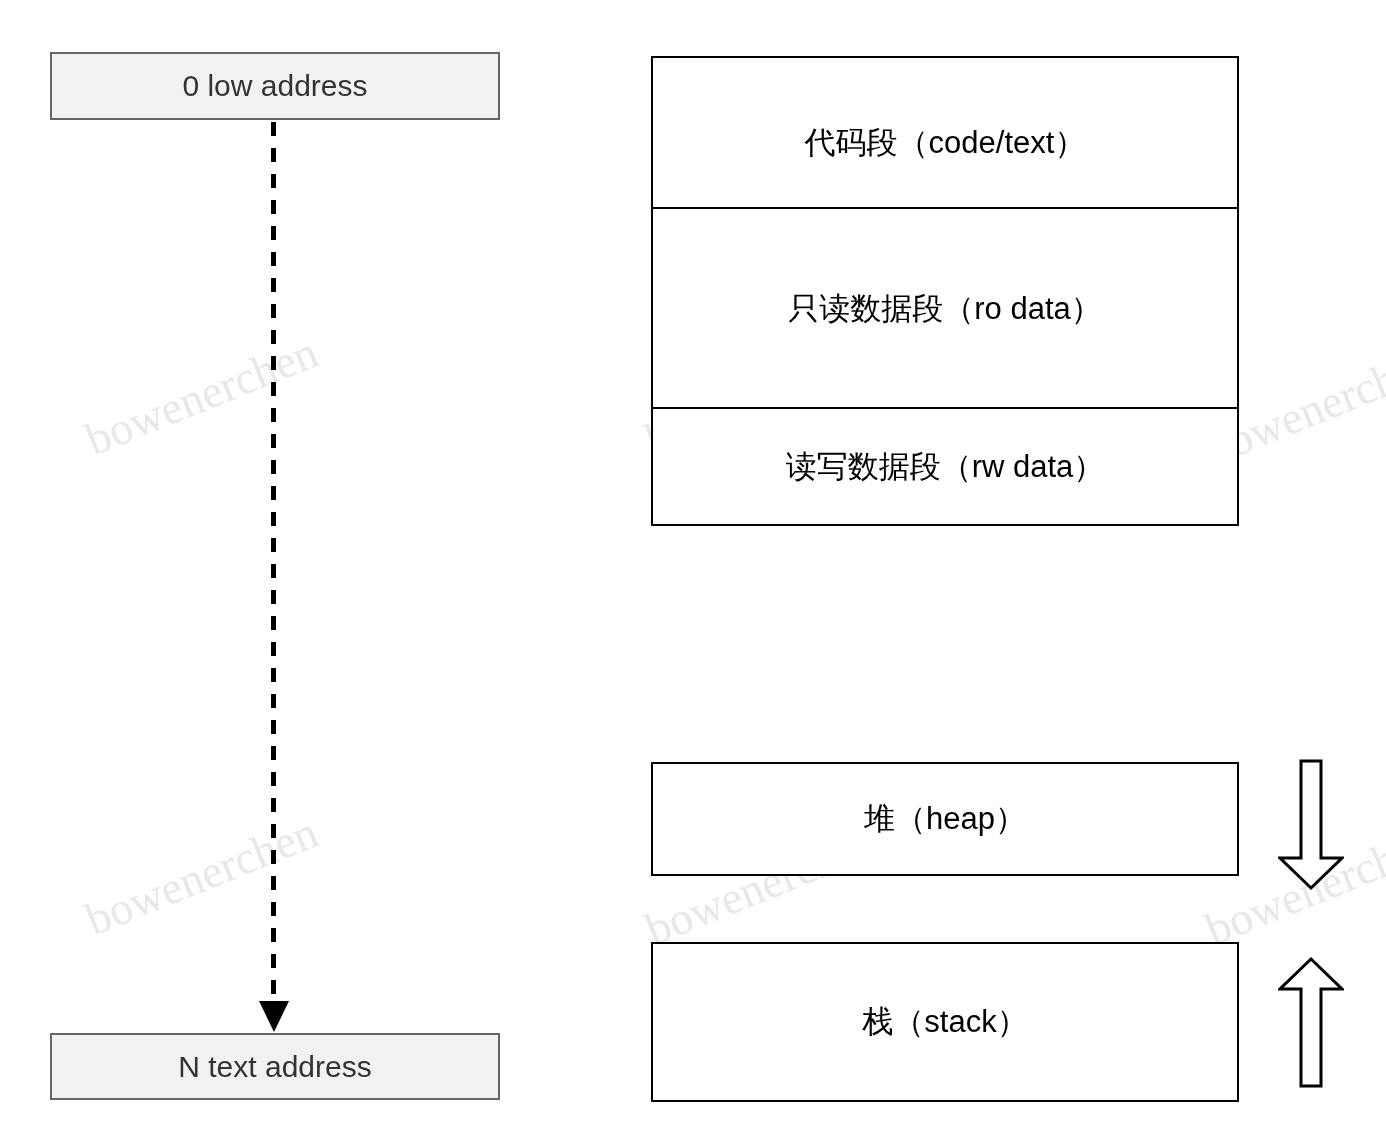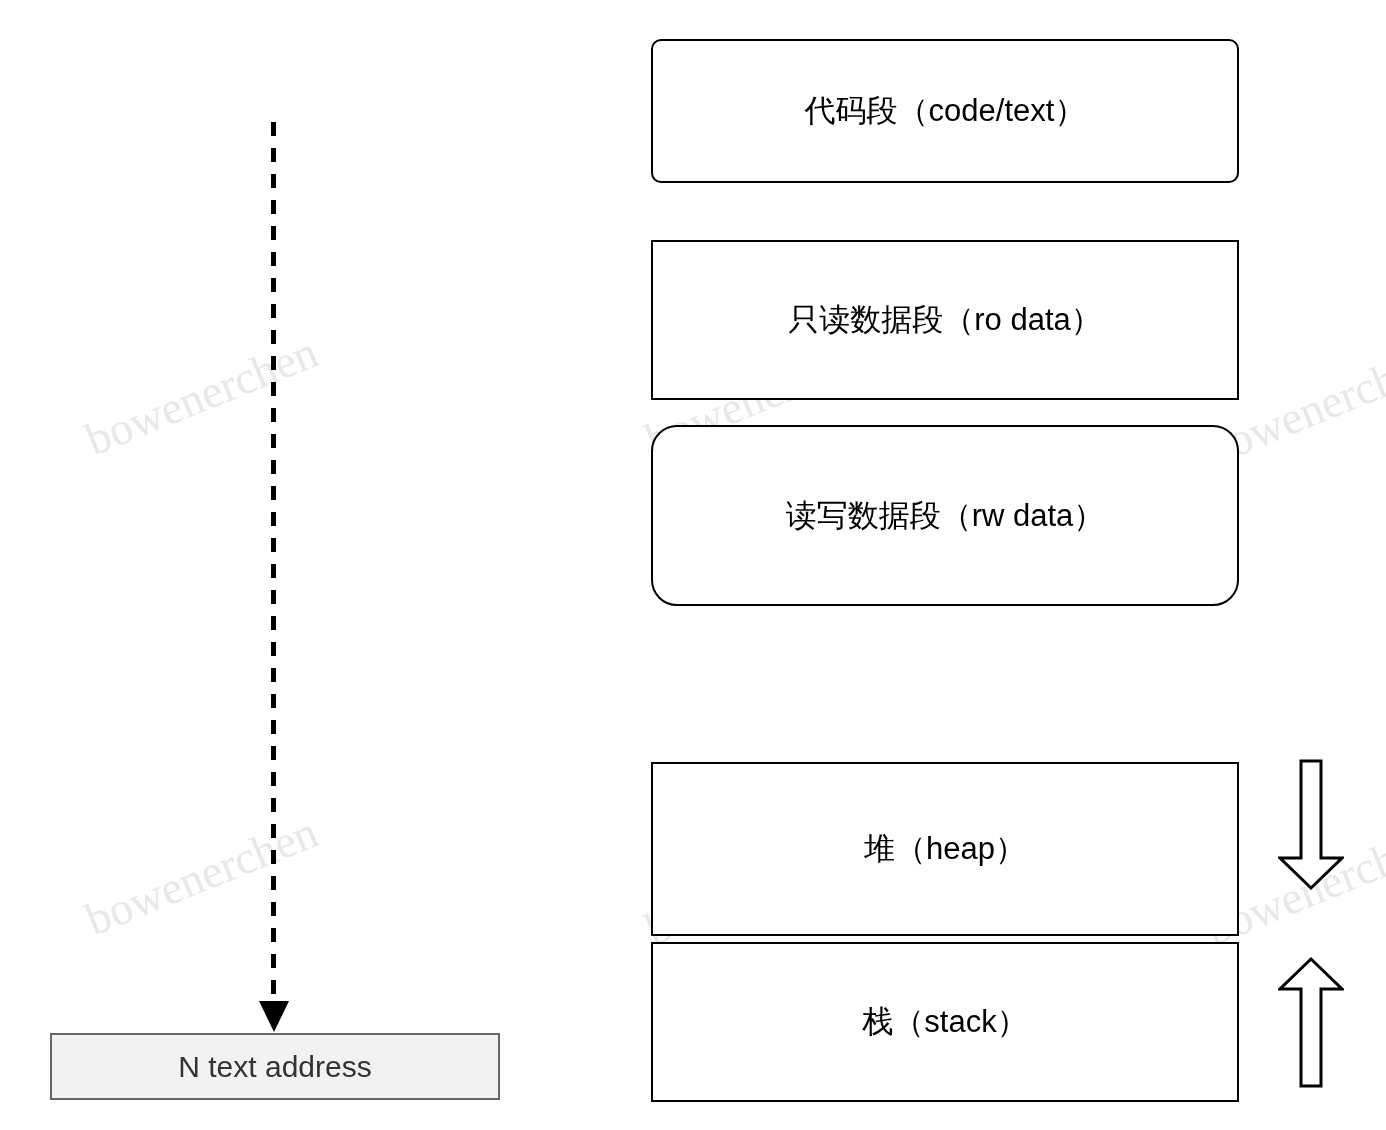--- a/index.html
+++ b/index.html
@@ -88,25 +88,25 @@
     display: flex;
     align-items: center;
     justify-content: center;
     z-index: 2;
   }
   .seg .label {
     font-size: 31px;
     color: var(--seg-text, #000000);
     white-space: nowrap;
   }
-  #seg-0 { top: 39px;  height: 144px; border-radius: 10px; }
-  #seg-1 { top: 240px; height: 160px; }
-  #seg-2 { top: 425px; height: 181px; border-radius: 26px; }
+  #seg-0 { top: 56px;  height: 173px; }
+  #seg-1 { top: 207px; height: 204px; }
+  #seg-2 { top: 407px; height: 119px; }
   #seg-3 { top: 580px; height: 161px; }
-  #seg-4 { top: 762px; height: 174px; align-items: center; }
+  #seg-4 { top: 762px; height: 114px; align-items: center; }
   #seg-5 { top: 942px; height: 160px; }
 
   
   .grow-arrow {
     position: absolute;
     z-index: 2;
   }
   #heap-arrow  { left: 1278px; top: 759px; }
   #stack-arrow { left: 1278px; top: 956px; }
 </style>
@@ -115,20 +115,23 @@
 
 <div id="canvas">
 
   <span class="wm" style="left:88px;  top:415px;">bowenerchen</span>
   <span class="wm" style="left:648px; top:415px;">bowenerchen</span>
   <span class="wm" style="left:1208px;top:425px;">bowenerchen</span>
   <span class="wm" style="left:88px;  top:895px;">bowenerchen</span>
   <span class="wm" style="left:648px; top:905px;">bowenerchen</span>
   <span class="wm" style="left:1208px;top:905px;">bowenerchen</span>
 
+  <div class="addr-box" id="low-addr-box">
+    <span class="label">0 low address</span>
+  </div>
 
   <div class="dashed-line"></div>
   <div class="arrowhead-down"></div>
 
   <div class="addr-box" id="high-addr-box">
     <span class="label">N text address</span>
   </div>
 
   <div class="seg" id="seg-0">
     <span class="label">代码段（code/text）</span>

